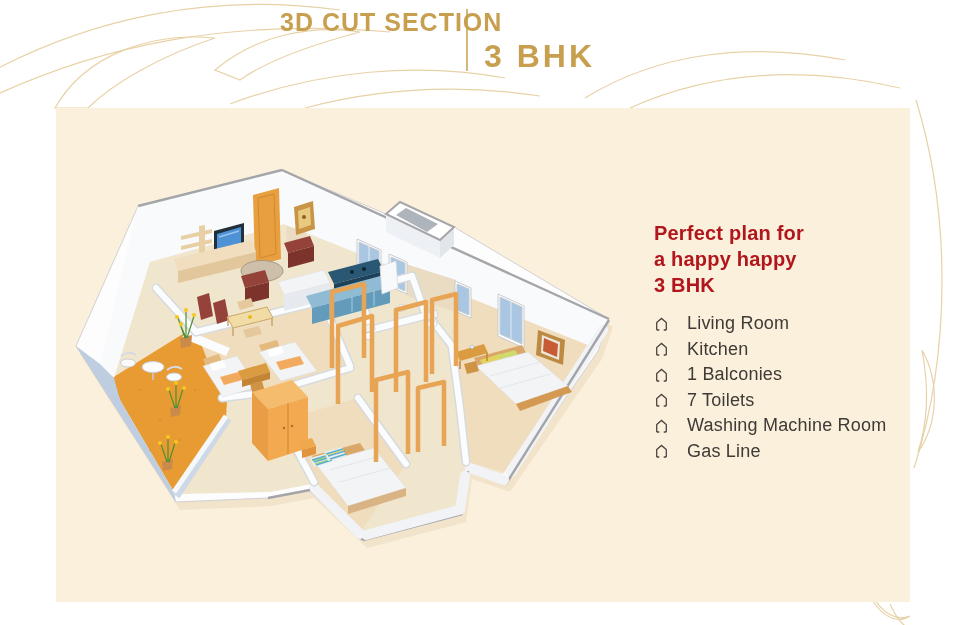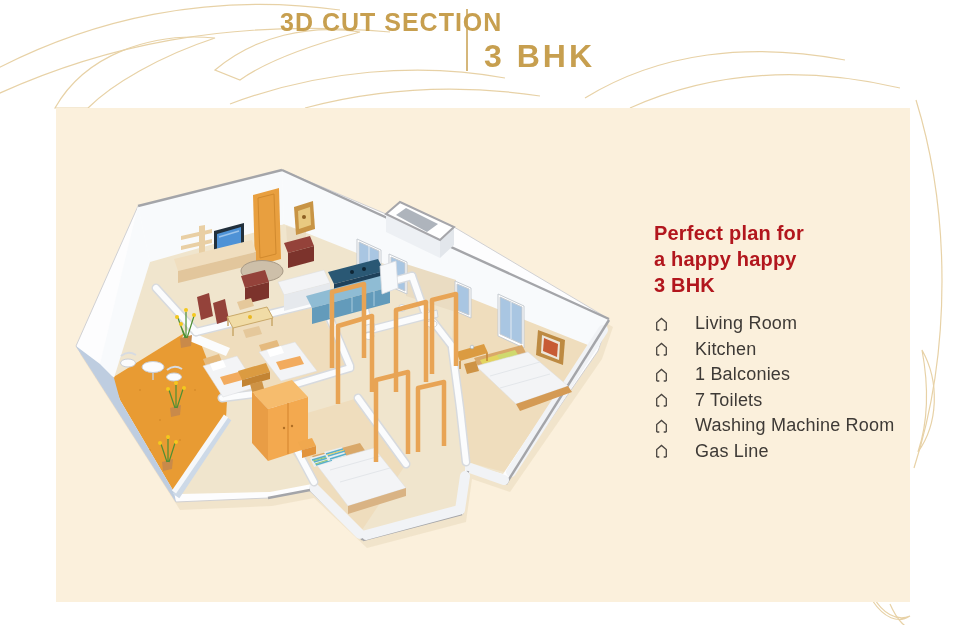--- a/index.html
+++ b/index.html
@@ -16,21 +16,21 @@
   .panel{position:absolute;left:56px;top:108px;width:854px;height:494px;background:var(--cream);}
   .title{position:absolute;left:240px;top:8px;font-size:25px;font-weight:700;
          color:var(--gold);letter-spacing:1px;white-space:nowrap;margin-left:40px;}
   .sep{position:absolute;left:466px;top:9px;width:2px;height:62px;background:var(--gold);opacity:.75;}
   .subtitle{position:absolute;left:484px;top:38px;font-size:32px;font-weight:700;
             color:var(--gold);letter-spacing:3px;white-space:nowrap;}
   .plan{position:absolute;left:60px;top:140px;}
   .info{position:absolute;left:654px;top:220px;}
   .info-heading{font-size:20px;font-weight:700;color:var(--red);line-height:26px;letter-spacing:.2px;}
   .features{list-style:none;margin:13px 0 0;padding:0;}
-  .feature{display:flex;align-items:center;gap:26px;height:25.5px;
+  .feature{display:flex;align-items:center;gap:18px;height:25.5px;
            font-size:18px;color:var(--text-dark);letter-spacing:.2px;}
   .feature svg{flex:0 0 auto;color:var(--icon-dark);}
   
   .fBeige{fill:var(--floor-beige);} .fWood{fill:var(--floor-wood);} .cBalc{fill:var(--balcony-orange);}
   .wallF{fill:var(--wall-white);} .slabB{fill:var(--slab-blue);} .winB{fill:var(--window-blue);}
   .maro{fill:var(--sofa-maroon);} .maroD{fill:#7C332C;}
   .iw{stroke:#D7DADE;stroke-width:9;fill:none;stroke-linecap:round;}
   .iw2{stroke:#FBFCFD;stroke-width:6;fill:none;stroke-linecap:round;}
   .cap{stroke:#A4A5A9;stroke-width:2.4;fill:none;}
   .band{stroke:#F1F3F6;stroke-width:10;fill:none;stroke-linecap:round;}

